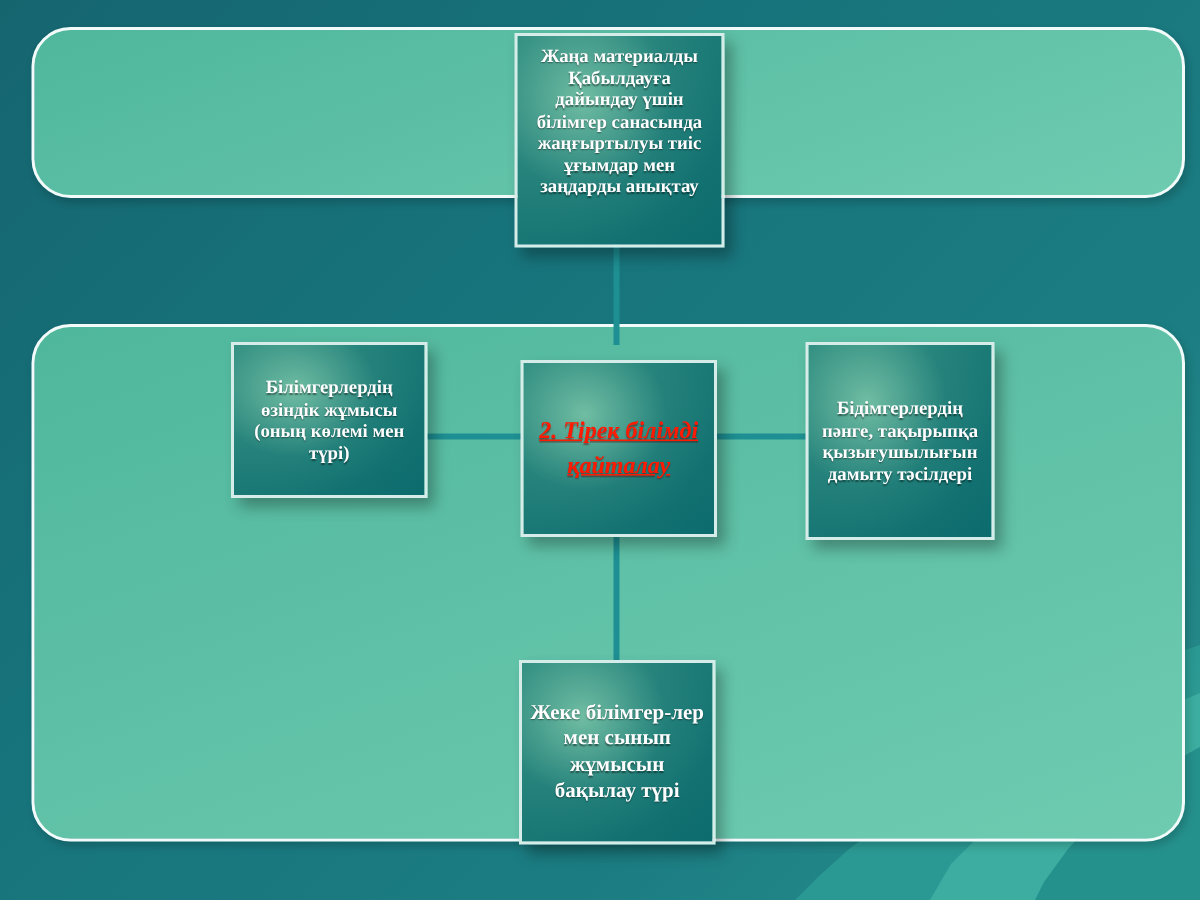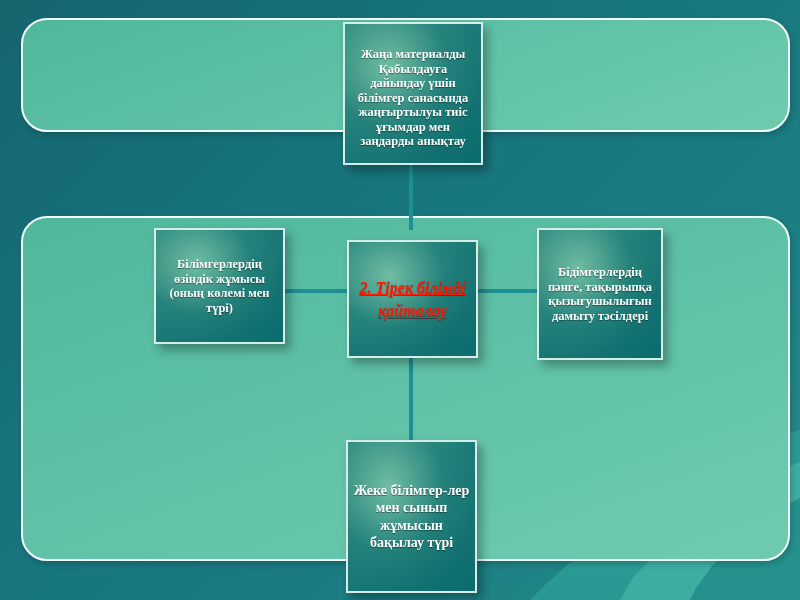--- a/index.html
+++ b/index.html
@@ -73,25 +73,25 @@
       linear-gradient(140deg, #2f8d80 0%, #1d7b77 40%, #0c6b6d 100%);
     text-shadow: 0 1px 1px rgba(0,0,0,0.45);
   }
   .node span { display: block; padding: 0 5px; }
 
   #node-top {
     left: 343px; top: 22px;
     width: 140px; height: 143px;
     font-size: 12.5px;
     align-items: flex-start;
-    padding-top: 23px;
+    padding-top: 6px;
   }
   #node-left {
     left: 154px; top: 228px;
-    width: 131px; height: 116px;
+    width: 131px; height: 104px;
     font-size: 12.5px;
   }
   #node-center {
     left: 347px; top: 240px;
     width: 131px; height: 118px;
   }
   #node-center span {
     color: #ff1a00;
     font-style: italic;
     text-decoration: underline;
@@ -100,21 +100,21 @@
     text-shadow: 0 1px 1px rgba(90,0,0,0.5);
   }
   #node-right {
     left: 537px; top: 228px;
     width: 126px; height: 132px;
     font-size: 12.5px;
     justify-content: center;
   }
   #node-bottom {
     left: 346px; top: 440px;
-    width: 131px; height: 153px;
+    width: 131px; height: 123px;
     font-size: 14px;
     line-height: 1.25;
   }
 </style>
 </head>
 <body>
 
 <div id="slide">
 
   <svg class="wave-layer" viewBox="0 0 800 600" preserveAspectRatio="none">

